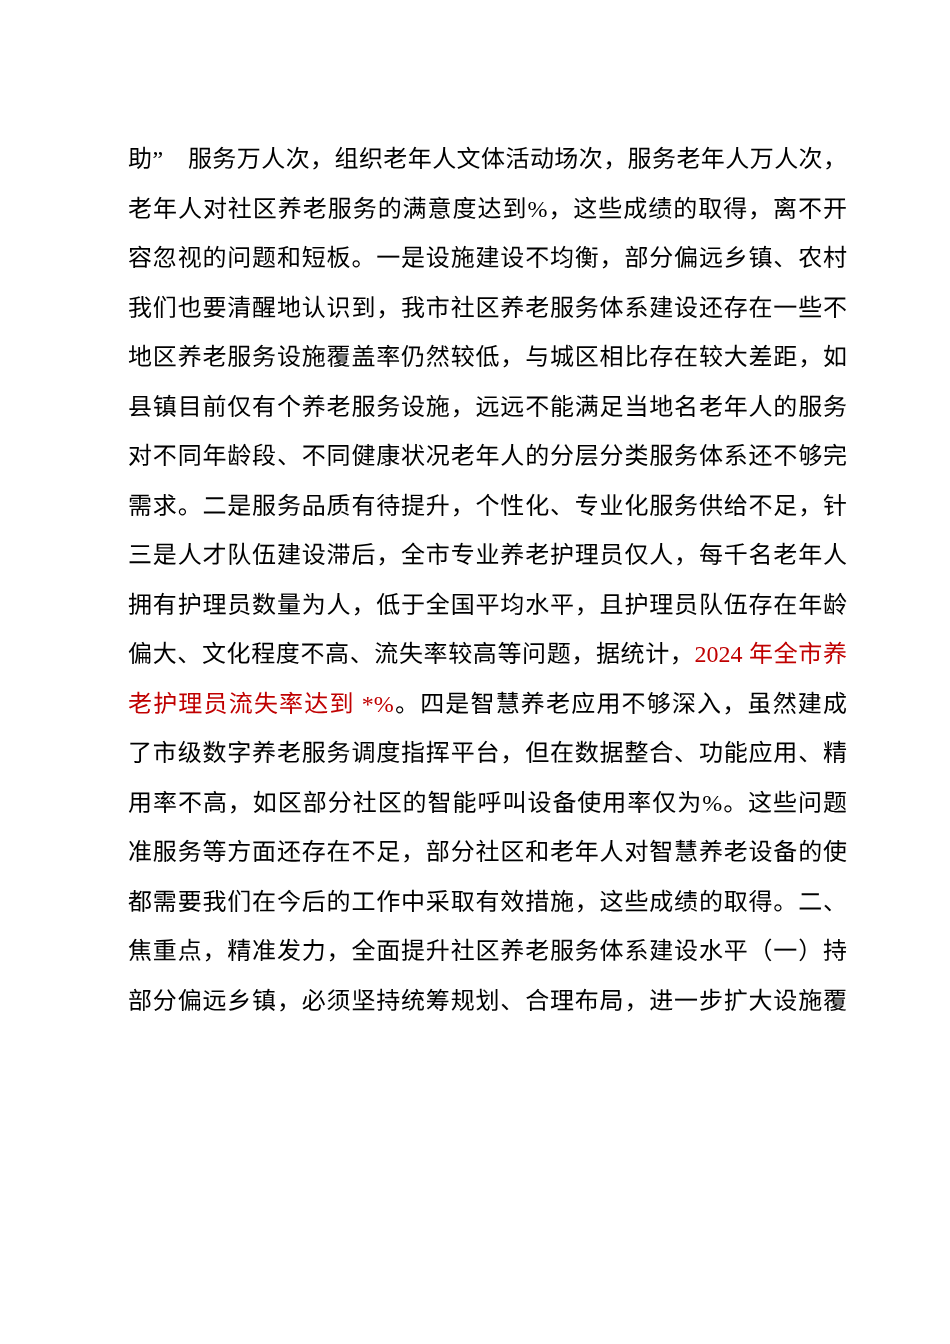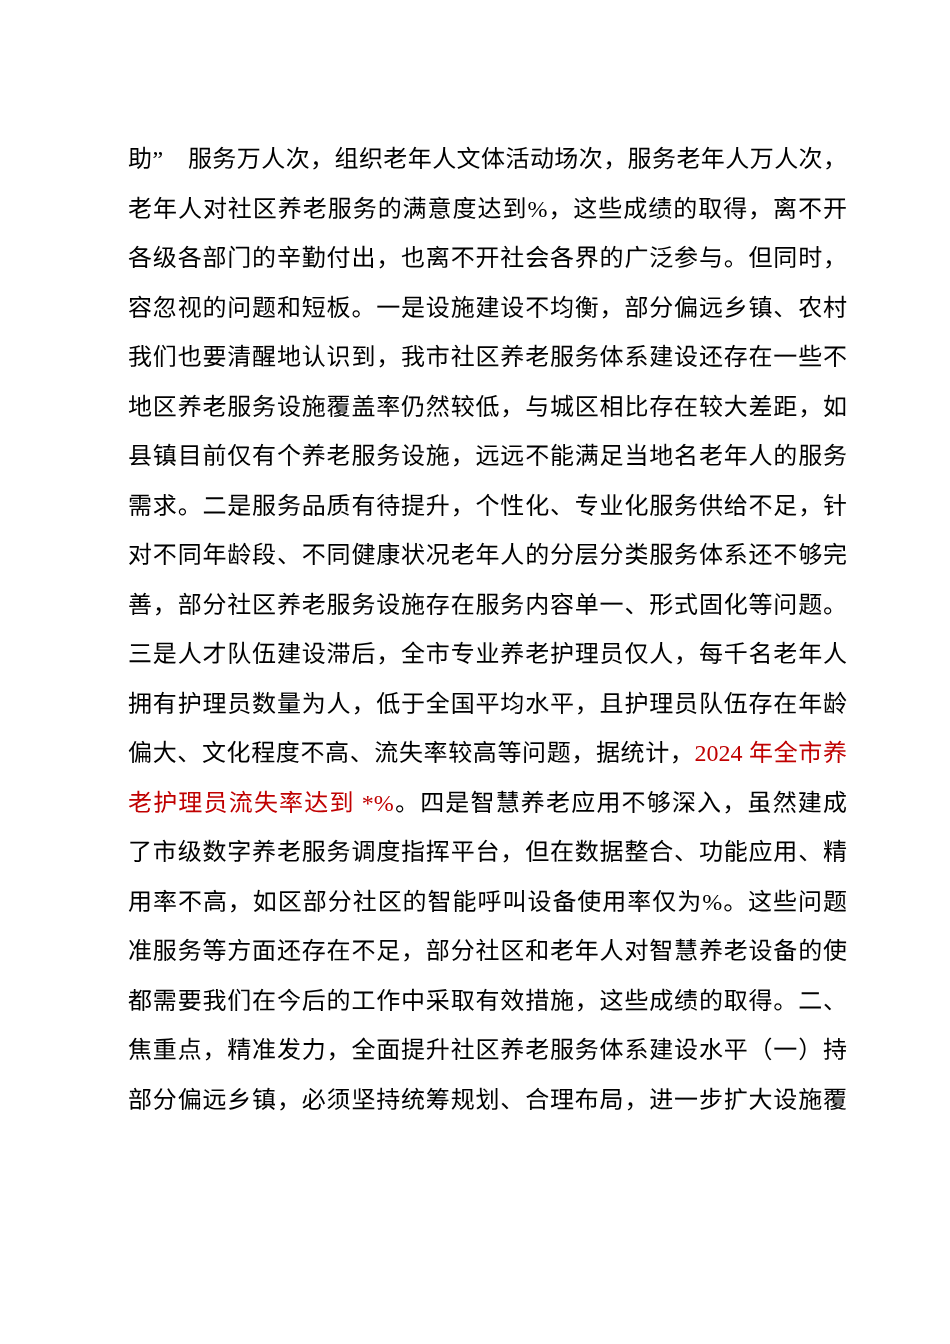--- a/index.html
+++ b/index.html
@@ -36,28 +36,26 @@
     color: var(--highlight-color, #c00000);
   }
 </style>
 </head>
 <body>
 
 <div class="page">
   <div class="doc">
       <div class="line"><span class="seg">助”　服务万人次，组织老年人文体活动场次，服务老年人万人次，</span></div>
       <div class="line"><span class="seg">老年人对社区养老服务的满意度达到%，这些成绩的取得，离不开</span></div>
-      <div class="line"><span class="seg">各级各部门的辛勤付出，也离不开社会各界的广泛参与。但同时，</span></div>
       <div class="line"><span class="seg">容忽视的问题和短板。一是设施建设不均衡，部分偏远乡镇、农村</span></div>
       <div class="line"><span class="seg">我们也要清醒地认识到，我市社区养老服务体系建设还存在一些不</span></div>
       <div class="line"><span class="seg">地区养老服务设施覆盖率仍然较低，与城区相比存在较大差距，如</span></div>
       <div class="line"><span class="seg">县镇目前仅有个养老服务设施，远远不能满足当地名老年人的服务</span></div>
+      <div class="line"><span class="seg">对不同年龄段、不同健康状况老年人的分层分类服务体系还不够完</span></div>
       <div class="line"><span class="seg">需求。二是服务品质有待提升，个性化、专业化服务供给不足，针</span></div>
-      <div class="line"><span class="seg">对不同年龄段、不同健康状况老年人的分层分类服务体系还不够完</span></div>
-      <div class="line"><span class="seg">善，部分社区养老服务设施存在服务内容单一、形式固化等问题。</span></div>
       <div class="line"><span class="seg">三是人才队伍建设滞后，全市专业养老护理员仅人，每千名老年人</span></div>
       <div class="line"><span class="seg">拥有护理员数量为人，低于全国平均水平，且护理员队伍存在年龄</span></div>
       <div class="line"><span class="seg">偏大、文化程度不高、流失率较高等问题，据统计，</span><span class="seg red">2024 年全市养</span></div>
       <div class="line"><span class="seg red">老护理员流失率达到 *%</span><span class="seg">。四是智慧养老应用不够深入，虽然建成</span></div>
       <div class="line"><span class="seg">了市级数字养老服务调度指挥平台，但在数据整合、功能应用、精</span></div>
       <div class="line"><span class="seg">用率不高，如区部分社区的智能呼叫设备使用率仅为%。这些问题</span></div>
       <div class="line"><span class="seg">准服务等方面还存在不足，部分社区和老年人对智慧养老设备的使</span></div>
       <div class="line"><span class="seg">都需要我们在今后的工作中采取有效措施，这些成绩的取得。二、聚</span></div>
       <div class="line"><span class="seg">焦重点，精准发力，全面提升社区养老服务体系建设水平（一）持</span></div>
       <div class="line"><span class="seg">部分偏远乡镇，必须坚持统筹规划、合理布局，进一步扩大设施覆盖</span></div>

